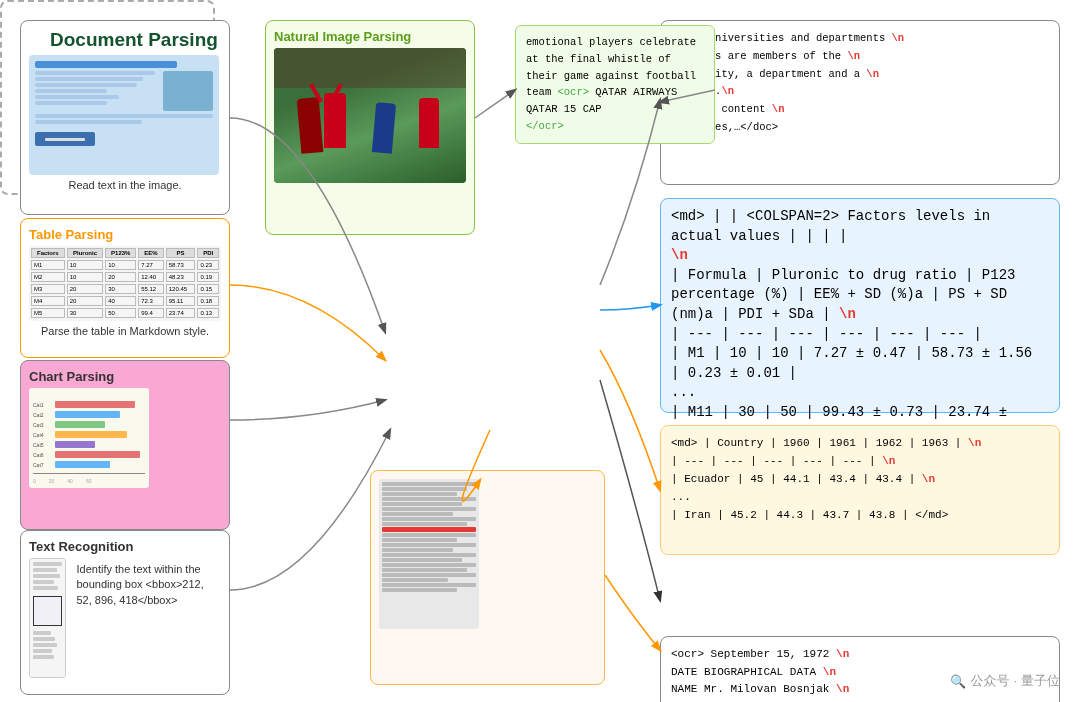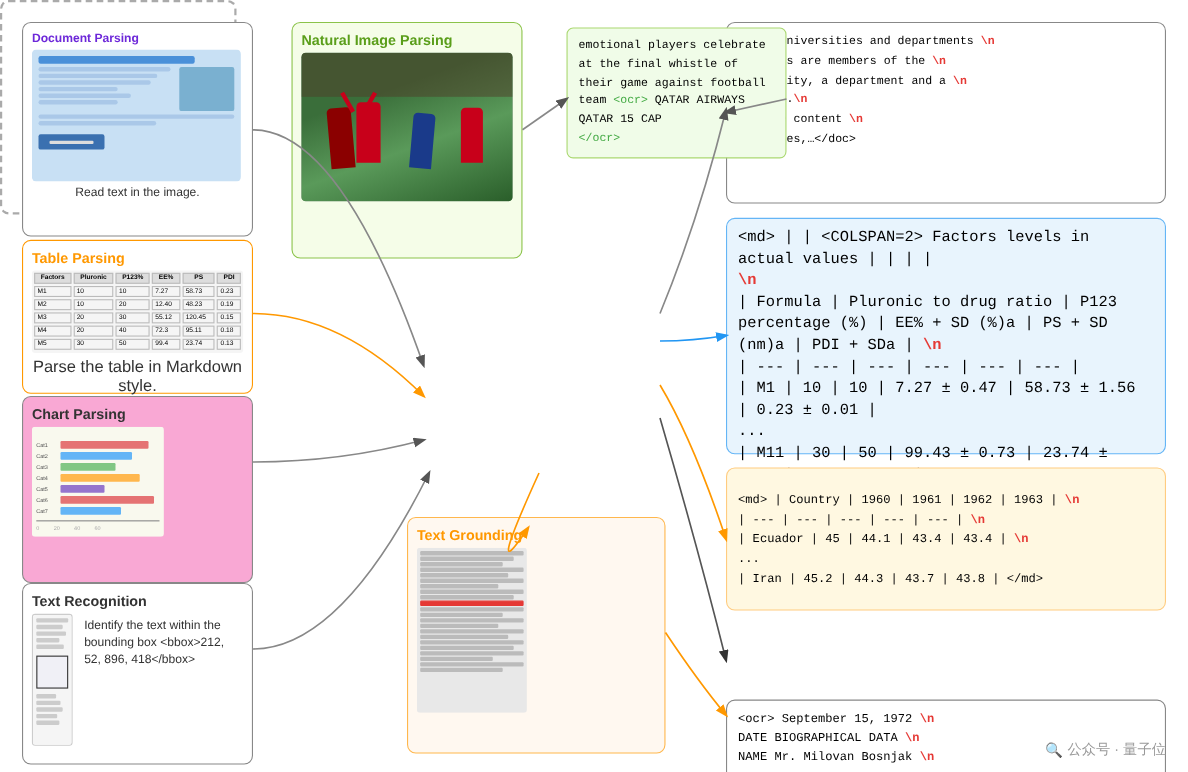--- a/index.html
+++ b/index.html
@@ -21,24 +21,25 @@
     }
 
     
     #doc-parsing {
       left: 20px; top: 20px;
       width: 210px; height: 195px;
       border: 1.5px solid #888;
       background: #fff;
     }
     #doc-parsing .title {
-      color: #6d28d9;
-      font-size: 11px;
+      color: #14532d;
+      font-size: 19px;
       font-weight: bold;
       margin-bottom: 4px;
+      margin-left: 21px;
     }
     #doc-parsing .inner-img {
       width: 190px; height: 120px;
       background: #d0e8f8;
       border-radius: 4px;
       overflow: hidden;
       position: relative;
     }
     #doc-parsing .caption {
       margin-top: 4px;
@@ -137,21 +138,21 @@
     }
     #table-parsing .inner-img {
       width: 192px; height: 75px;
       background: #f5f5f5;
       border-radius: 3px;
       overflow: hidden;
     }
     #table-parsing .caption {
       margin-top: 4px;
       color: #333;
-      font-size: 15px;
+      font-size: 11px;
       text-align: center;
     }
 
     
     .tbl-sim {
       font-size: 6px;
       width: 100%;
     }
     .tbl-sim td, .tbl-sim th {
       border: 0.5px solid #bbb;
@@ -319,21 +320,21 @@
       background: #e8f4fd;
       padding: 8px 10px;
       font-size: 10.5px;
       line-height: 1.5;
     }
     #out-country {
       left: 660px; top: 425px;
       width: 400px; height: 130px;
       border: 1.5px solid #ffcc80;
       background: #fff8e1;
-      padding: 20px 10px;
+      padding: 8px 10px;
       font-size: 11px;
       line-height: 1.6;
     }
     #out-ocr {
       left: 660px; top: 594px;
       width: 400px; height: 120px;
       border: 1.5px solid #888;
       background: #fff;
       padding: 8px 10px;
       font-size: 11px;
@@ -578,21 +579,20 @@
         <div class="tr-line" style="width:70%"></div>
       </div>
     </div>
     <div class="caption" style="font-size:11px;color:#333;line-height:1.4;padding-left:4px;">
       Identify the text within the bounding box &lt;bbox&gt;212, 52, 896, 418&lt;/bbox&gt;
     </div>
   </div>
 </div>
 
 <div class="panel" id="text-grounding">
-  <div class="title">Text Grounding</div>
   <div style="display:flex;align-items:flex-start;">
     <div class="inner-img">
       <div class="grnd-doc">
         <div class="grnd-line"></div>
         <div class="grnd-line" style="width:90%"></div>
         <div class="grnd-line" style="width:80%"></div>
         <div class="grnd-line"></div>
         <div class="grnd-line" style="width:85%"></div>
         <div class="grnd-line"></div>
         <div class="grnd-line" style="width:75%"></div>

